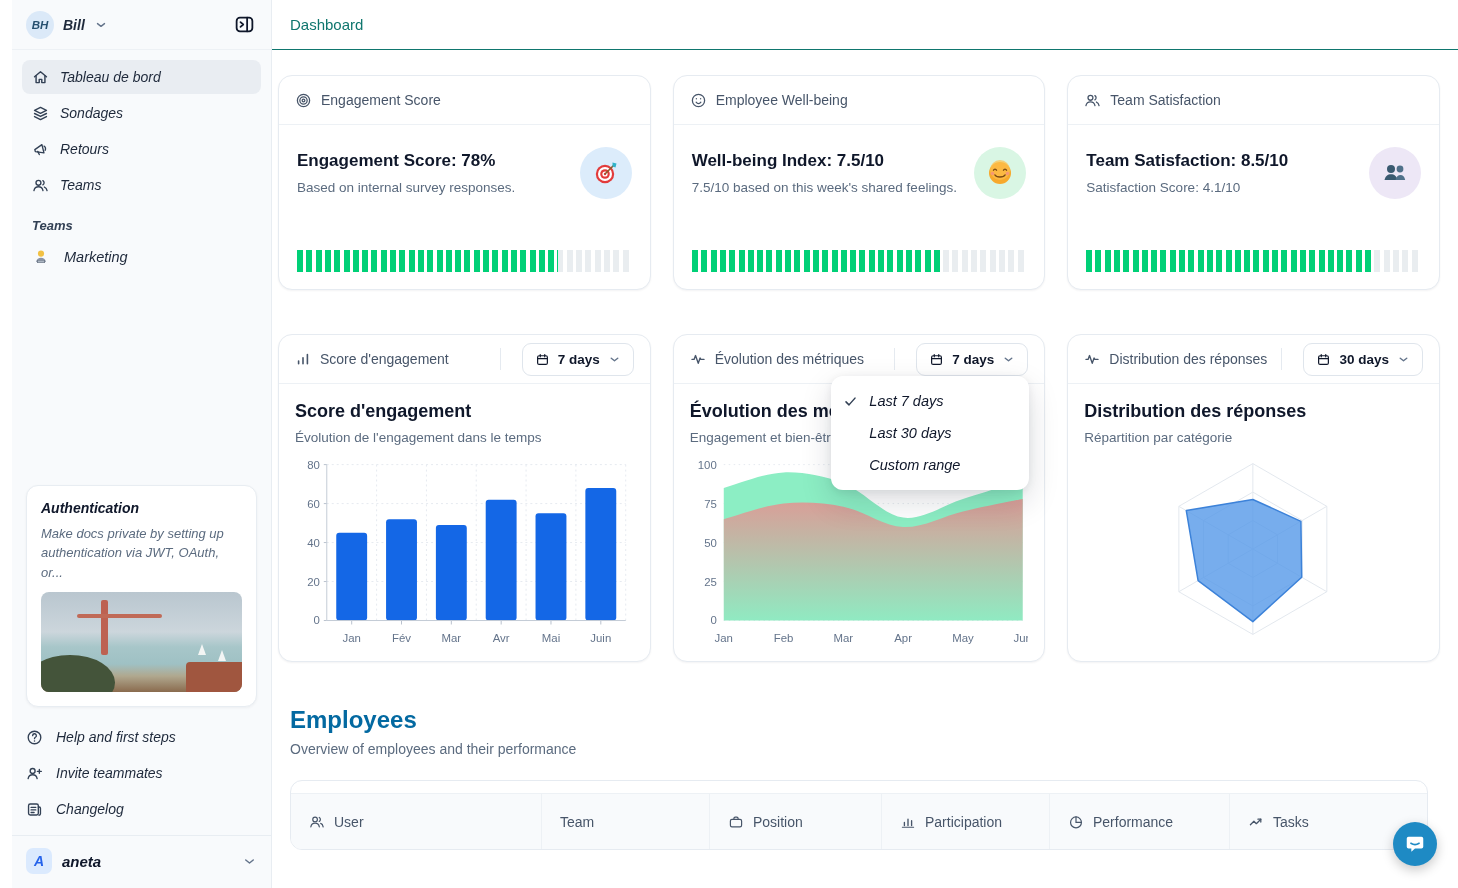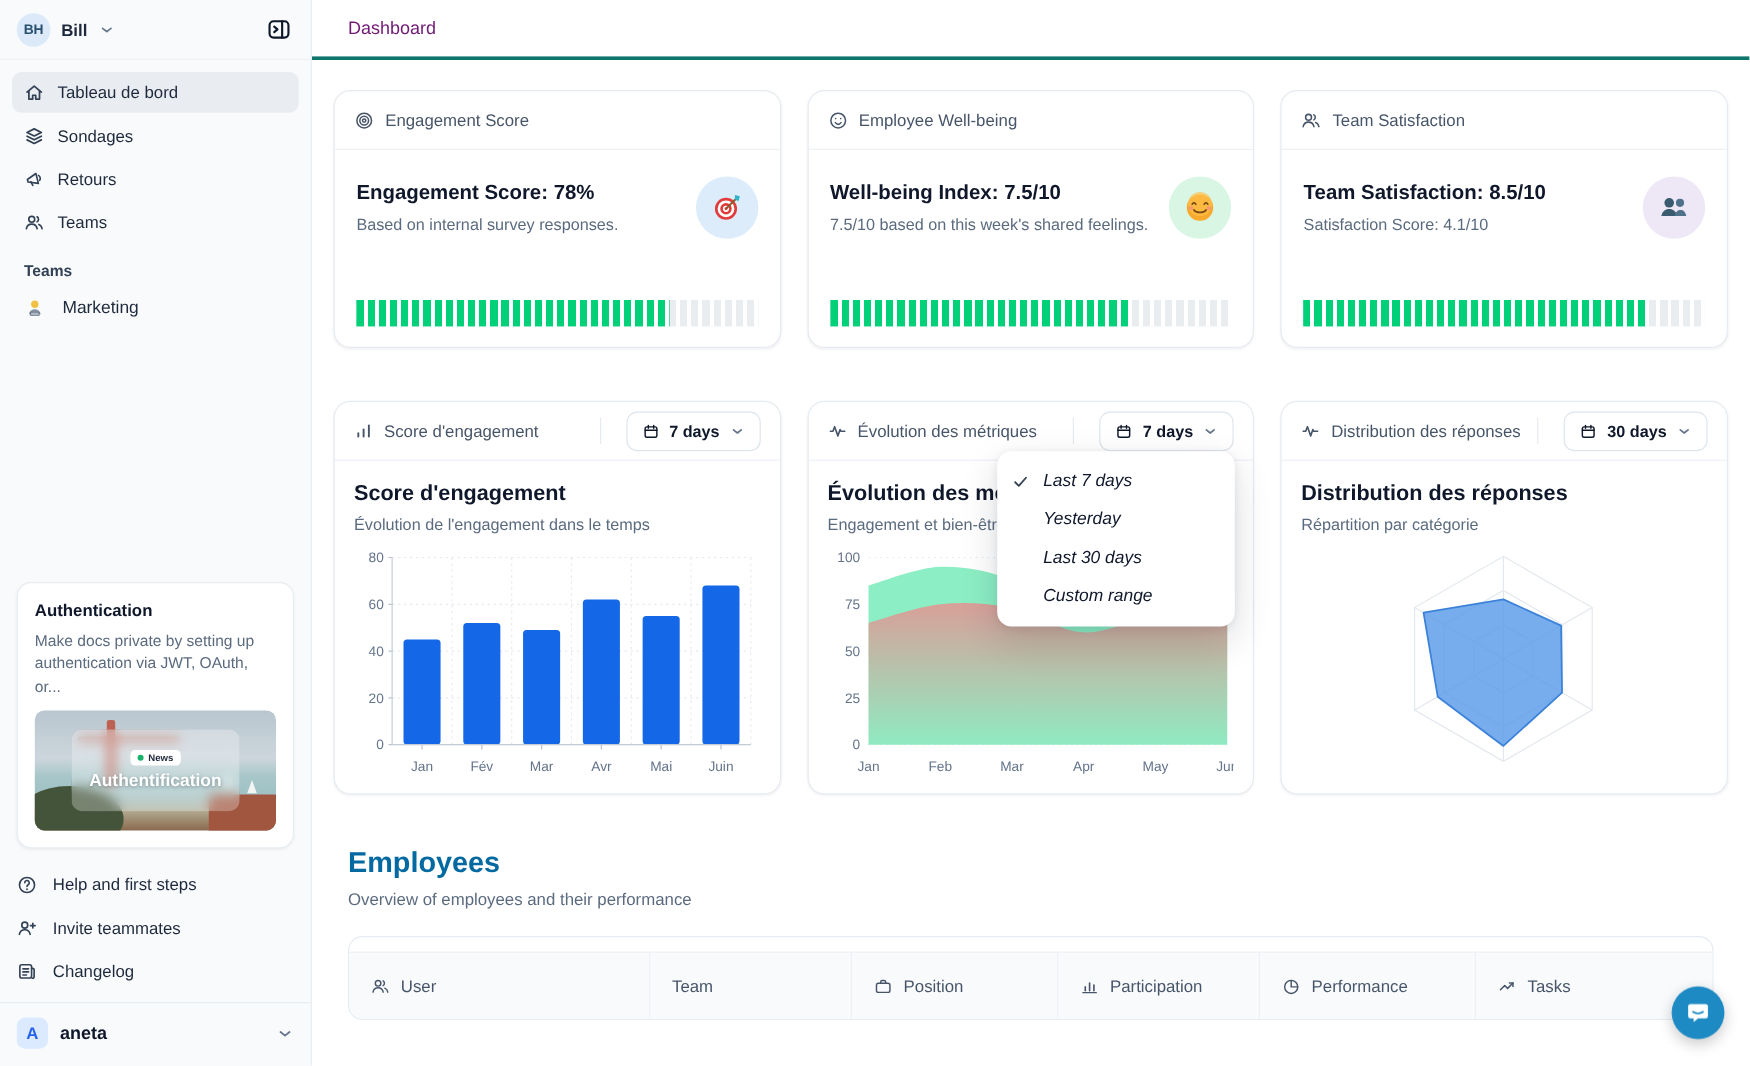--- a/index.html
+++ b/index.html
@@ -1,19 +1,19 @@
 <!DOCTYPE html>
 <html><head>
 <meta charset="utf-8">
 <style>
   * { margin:0; padding:0; box-sizing:border-box; }
   html,body { width:1458px; height:888px; overflow:hidden; font-family:"Liberation Sans", sans-serif; background:#fff; color:#0f172a; }
 
   
-  .sidebar { position:fixed; left:0; top:0; bottom:0; width:260px; background:#f8fafc; border-right:1px solid #e8edf2; display:flex; flex-direction:column; }
+  .sidebar { position:fixed; left:12px; top:0; bottom:0; width:260px; background:#f8fafc; border-right:1px solid #e8edf2; display:flex; flex-direction:column;font-style:italic; }
   .side-top { height:50px; flex:0 0 50px; display:flex; align-items:center; gap:9px; padding:0 14px; border-bottom:1px solid #edf1f5; }
   .avatar-circle { width:28px; height:28px; border-radius:50%; background:#dbe9f8; color:#27506f; font-size:11.5px; font-weight:700; display:flex; align-items:center; justify-content:center; }
   .user-name { font-size:14px; font-weight:600; color:#1e293b; }
   .icon-btn { margin-left:auto; width:26px; height:26px; display:flex; align-items:center; justify-content:center; border-radius:6px; cursor:pointer; }
   .nav { padding:10px 10px 0; }
   .nav-item { display:flex; align-items:center; gap:11px; height:34px; padding:0 10px; border-radius:8px; font-size:14px; font-weight:500; color:#1e293b; cursor:pointer; margin-bottom:2px; }
   .nav-item.active { background:#e9edf2; }
   .nav-item svg { flex:0 0 auto; }
   .section-label { padding:14px 20px 6px; font-size:13px; font-weight:600; color:#334155; }
   .team-item { display:flex; align-items:center; gap:14px; height:36px; padding:0 20px; font-size:14.5px; font-weight:500; color:#1e293b; cursor:pointer; }
@@ -36,21 +36,21 @@
 
   .side-footer { padding:2px 14px 0; }
   .footer-item { display:flex; align-items:center; gap:13px; height:36px; font-size:14px; font-weight:500; color:#1e293b; cursor:pointer; }
   .workspace { display:flex; align-items:center; gap:10px; padding:12px 14px 14px; border-top:1px solid #e8edf2; margin-top:8px; cursor:pointer; }
   .ws-avatar { width:26px; height:26px; border-radius:7px; background:#dbeafe; color:#2563eb; font-size:14px; font-weight:700; display:flex; align-items:center; justify-content:center; }
   .ws-name { font-size:15px; font-weight:700; color:#0f172a; }
   .workspace svg { margin-left:auto; }
 
   
   .main { margin-left:260px; height:888px; }
-  .topbar { height:50px; display:flex; align-items:center; padding:16px 30px; border-bottom:3px solid #0f766e; font-size:15px; font-weight:500; color:#701a75; }
+  .topbar { height:50px; display:flex; align-items:center; padding:16px 30px; border-bottom:1px solid #0f766e; font-size:15px; font-weight:500; color:#0f766e; }
   .content { padding:25px 18px 0; }
 
   .grid3 { display:grid; grid-template-columns:repeat(3,1fr); gap:22px; }
   .card { position:relative; background:#fff; border:1px solid #e6ebf1; border-radius:14px; box-shadow:0 1px 2px rgba(16,24,40,.05); }
   .card-header { height:49px; display:flex; align-items:center; gap:9px; padding:0 16px; border-bottom:1px solid #edf1f5; font-size:14px; font-weight:500; color:#475569; }
 
   .kpi-card { height:215px; }
   .kpi-body { position:relative; height:165px; padding:26px 18px 0; }
   .kpi-title { font-size:17px; font-weight:700; color:#0f172a; }
   .kpi-sub { margin-top:9px; font-size:13.5px; color:#5b6b7f; }
@@ -158,27 +158,20 @@
   <div class="promo-card">
     <div class="promo-title">Authentication</div>
     <div class="promo-body">Make docs private by setting up authentication via JWT, OAuth, or...</div>
     <div class="promo-img">
       <div class="tower"></div>
       <div class="beam"></div>
       <div class="foliage"></div>
       <div class="brick"></div>
       <div class="sail1"></div>
       <div class="sail2"></div>
-      <div class="promo-overlay">
-        <span class="promo-badge">
-            <i></i>
-            <span>News</span>
-          </span>
-        <span class="promo-caption">Authentification</span>
-      </div>
     </div>
   </div>
 
   <div class="side-footer">
     <div class="footer-item">
       <svg width="17" height="17" viewBox="0 0 20 20" fill="none" stroke="#334155" stroke-width="1.6" stroke-linecap="round">
           <circle cx="10" cy="10" r="7.4"></circle>
           <path d="M7.8 7.8a2.2 2.2 0 1 1 3.3 1.9c-.8.4-1.1.9-1.1 1.7"></path>
           <circle cx="10" cy="14.2" r="0.9" fill="#334155" stroke="none"></circle>
         </svg>
@@ -429,24 +422,20 @@
           <div class="menu-item">
             <span class="menu-check">
                 <svg width="15" height="15" viewBox="0 0 20 20" fill="none" stroke="#334155" stroke-width="2" stroke-linecap="round" stroke-linejoin="round">
                   <path d="M4 10.5l4 4 8-9"></path>
                 </svg>
               </span>
             <span>Last 7 days</span>
           </div>
           <div class="menu-item">
             <span class="menu-check"></span>
-            <span>Yesterday</span>
-          </div>
-          <div class="menu-item">
-            <span class="menu-check"></span>
             <span>Last 30 days</span>
           </div>
           <div class="menu-item">
             <span class="menu-check"></span>
             <span>Custom range</span>
           </div>
         </div>
       </div>
 
       <div class="card chart-card">

